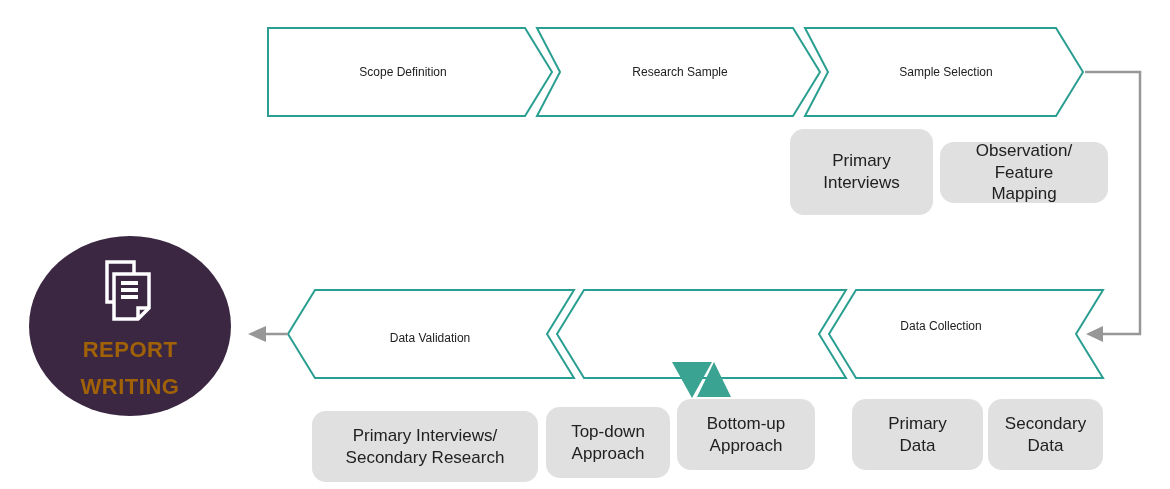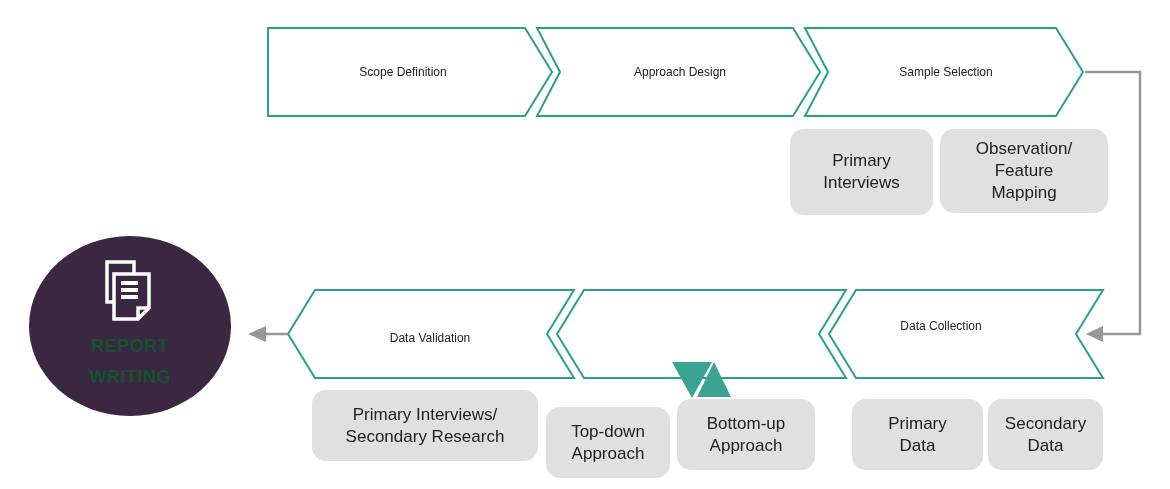--- a/index.html
+++ b/index.html
@@ -22,21 +22,21 @@
     position:absolute; display:flex; align-items:center; justify-content:center;
     font-size:12px; color:var(--text,#212121); white-space:nowrap;
   }
   .tag {
     position:absolute; background:var(--tag-bg,#e0e0e0); border-radius:14px;
     display:flex; align-items:center; justify-content:center; text-align:center;
     font-size:17px; line-height:1.28; color:var(--text,#212121); white-space:pre-line;
   }
   .report-label {
     position:absolute; left:50px; top:331px; width:160px; text-align:center;
-    font-size:18px; font-weight:bold; letter-spacing:0.5px; color:#14532d;
+    font-size:22px; font-weight:bold; letter-spacing:0.5px; color:#a16207;
     line-height:1.7; white-space:pre-line;
   }
 </style>
 </head>
 <body>
 
 <div class="stage">
 
   <svg class="layer" viewBox="0 0 1170 489">
 
@@ -64,33 +64,33 @@
       <rect class="doc-outline" x="107" y="262" width="27" height="40"></rect>
       <path class="doc-front" d="M114,274 h35 v34 l-11,11 h-24 z"></path>
       <path class="doc-outline" d="M149,308 h-11 v11" stroke-width="3"></path>
       <rect class="doc-bar" x="121" y="281" width="17" height="4"></rect>
       <rect class="doc-bar" x="121" y="288" width="17" height="4"></rect>
       <rect class="doc-bar" x="121" y="295" width="17" height="4"></rect>
     </g>
   </svg>
 
   <div class="chev-label" style="left:268px; top:28px; width:270px; height:88px;">Scope Definition</div>
-  <div class="chev-label" style="left:548px; top:28px; width:264px; height:88px;">Approach Design</div>
+  <div class="chev-label" style="left:548px; top:28px; width:264px; height:88px;">Research Sample</div>
   <div class="chev-label" style="left:816px; top:28px; width:260px; height:88px;">Sample Selection</div>
 
   <div class="chev-label" style="left:300px; top:290px; width:260px; height:96px;">Data Validation</div>
   <div class="chev-label" style="left:816px; top:290px; width:250px; height:72px;">Data Collection</div>
 
   <div class="tag" style="left:790px; top:129px; width:143px; height:86px;">Primary
 Interviews</div>
-  <div class="tag" style="left:940px; top:129px; width:168px; height:84px;">Observation/
+  <div class="tag" style="left:940px; top:142px; width:168px; height:61px;">Observation/
 Feature
 Mapping</div>
 
-  <div class="tag" style="left:312px; top:390px; width:226px; height:71px;">Primary Interviews/
+  <div class="tag" style="left:312px; top:411px; width:226px; height:71px;">Primary Interviews/
 Secondary Research</div>
   <div class="tag" style="left:546px; top:399px; width:124px; height:71px;margin-top:8px;">Top-down
 Approach</div>
   <div class="tag" style="left:677px; top:399px; width:138px; height:71px;">Bottom-up
 Approach</div>
   <div class="tag" style="left:852px; top:399px; width:131px; height:71px;">Primary
 Data</div>
   <div class="tag" style="left:988px; top:399px; width:115px; height:71px;">Secondary
 Data</div>
 

